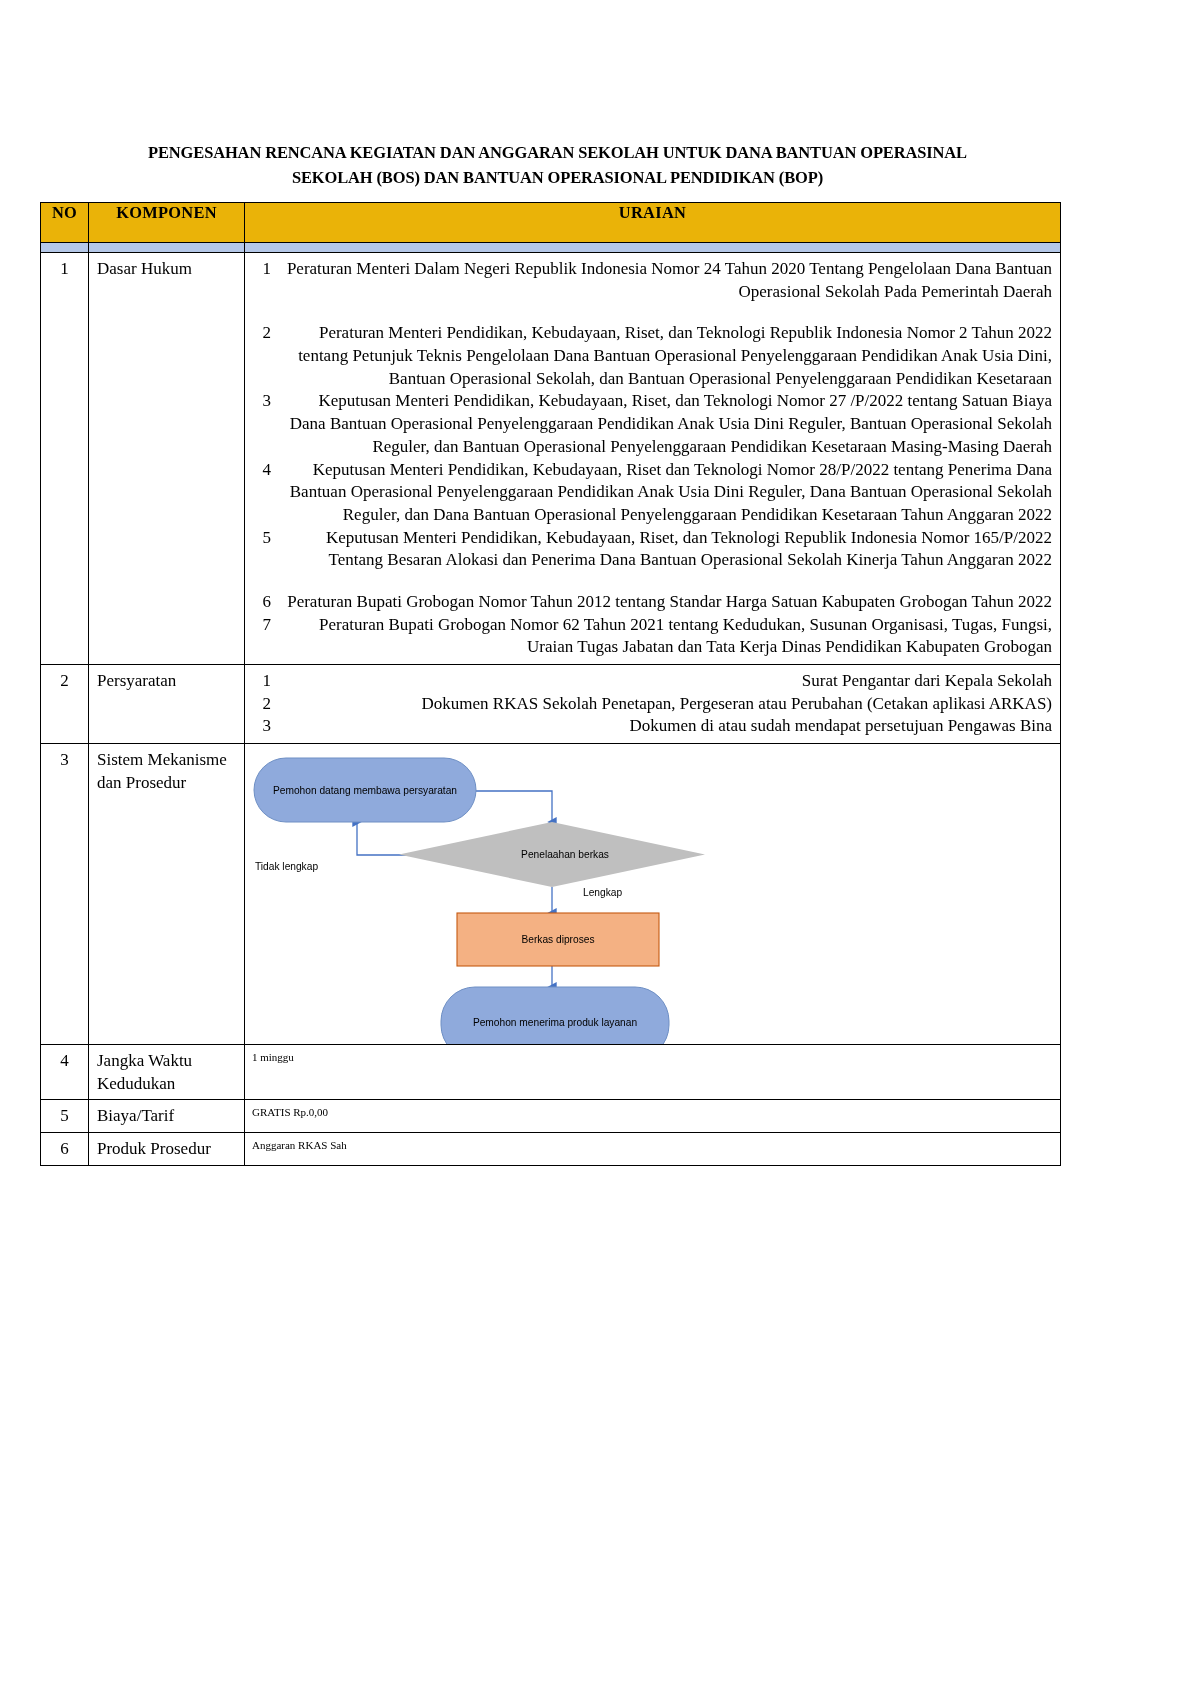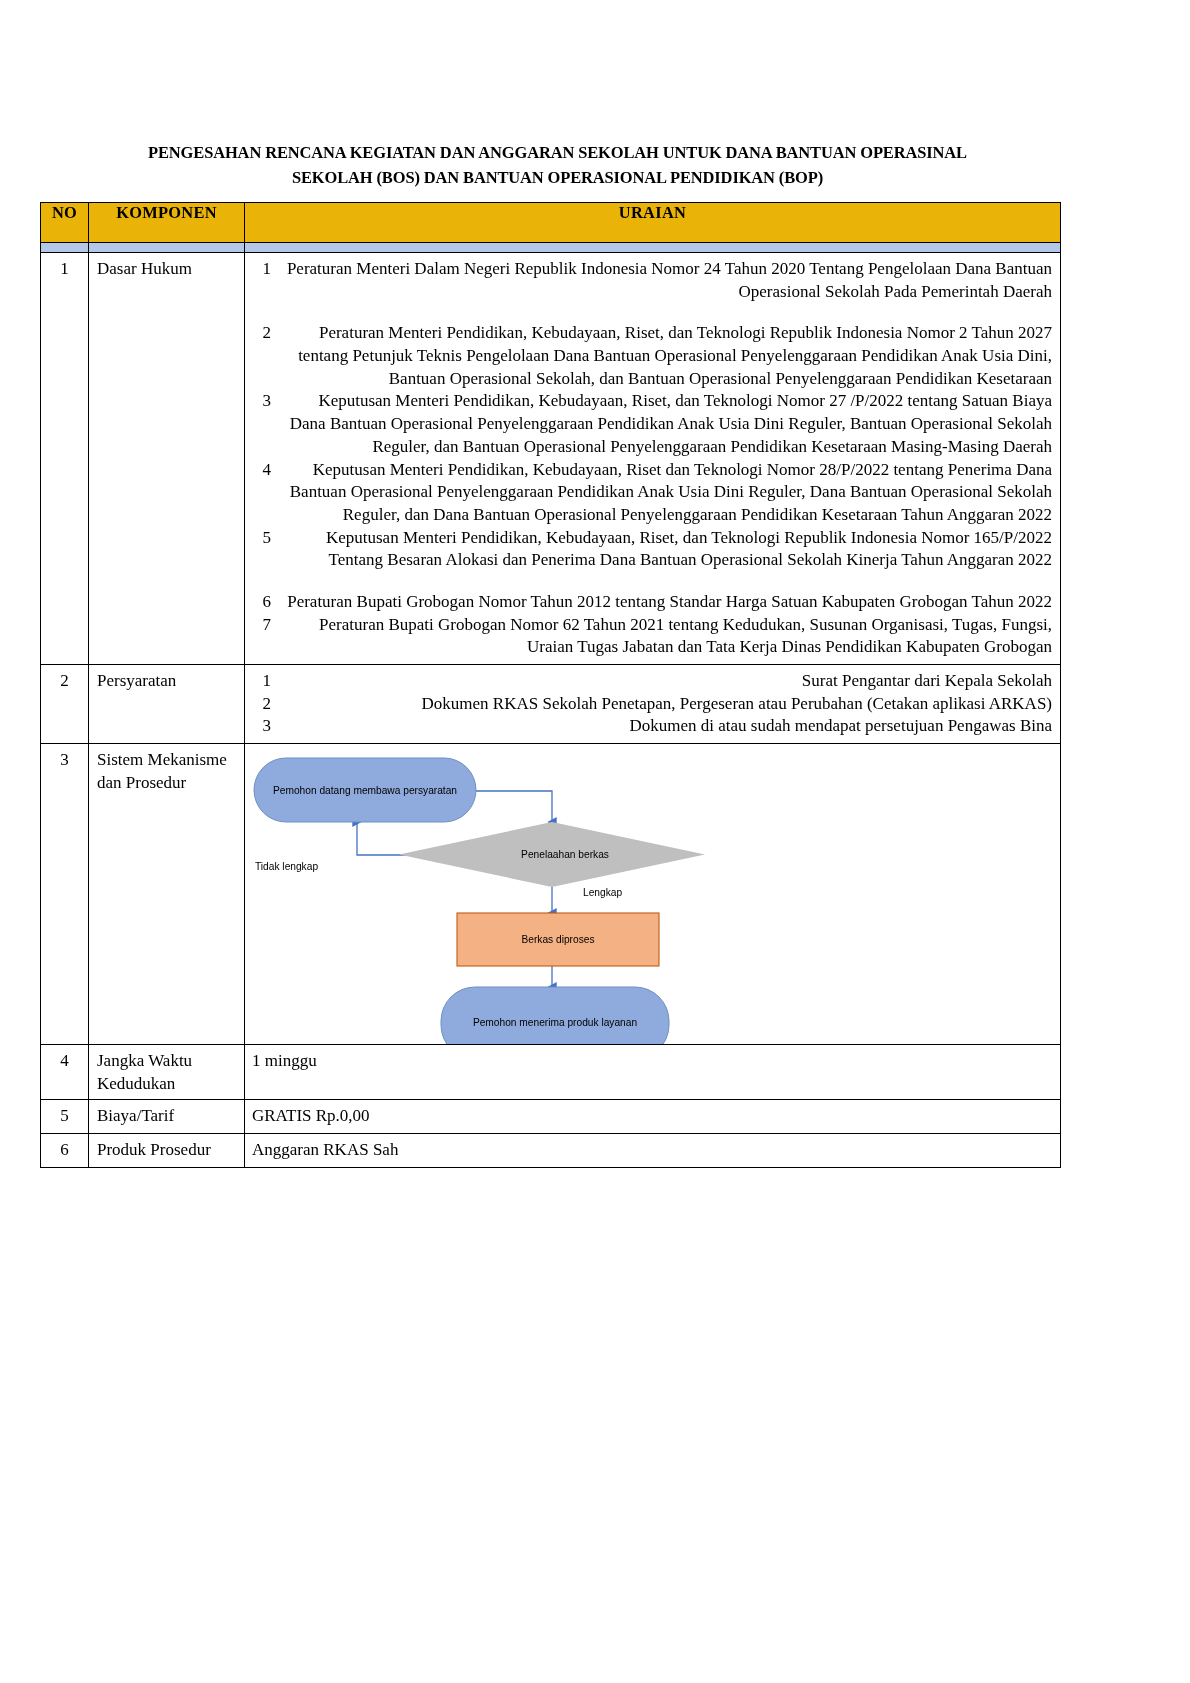--- a/index.html
+++ b/index.html
@@ -112,21 +112,21 @@
     vertical-align: top;
     font-size: 17px;
     line-height: 1.335;
     text-align: right;
     padding-bottom: 0;
   }
   .numrow.gap-after > .t { padding-bottom: 19px; }
   .numrow.gap-after > .n { padding-bottom: 19px; }
 
   .plain-val {
-    font-size: 17px;
+    font-size: 11px;
     line-height: 1.33;
   }
 
   
   .flow-cell { padding: 0 !important; }
   .flow-wrap {
     position: relative;
     width: 100%;
     height: 300px;
     overflow: hidden;
@@ -181,21 +181,21 @@
         <td class="no-cell">1</td>
         <td class="komp-cell">Dasar Hukum</td>
         <td class="urai-cell">
           <div class="numlist">
             <div class="numrow gap-after">
               <span class="n">1</span>
               <span class="t">Peraturan Menteri Dalam Negeri Republik Indonesia Nomor 24 Tahun 2020 Tentang Pengelolaan Dana Bantuan Operasional Sekolah Pada Pemerintah Daerah</span>
             </div>
             <div class="numrow">
               <span class="n">2</span>
-              <span class="t">Peraturan Menteri Pendidikan, Kebudayaan, Riset, dan Teknologi Republik Indonesia Nomor 2 Tahun 2027 tentang Petunjuk Teknis Pengelolaan Dana Bantuan Operasional Penyelenggaraan Pendidikan Anak Usia Dini, Bantuan Operasional Sekolah, dan Bantuan Operasional Penyelenggaraan Pendidikan Kesetaraan</span>
+              <span class="t">Peraturan Menteri Pendidikan, Kebudayaan, Riset, dan Teknologi Republik Indonesia Nomor 2 Tahun 2022 tentang Petunjuk Teknis Pengelolaan Dana Bantuan Operasional Penyelenggaraan Pendidikan Anak Usia Dini, Bantuan Operasional Sekolah, dan Bantuan Operasional Penyelenggaraan Pendidikan Kesetaraan</span>
             </div>
             <div class="numrow">
               <span class="n">3</span>
               <span class="t">Keputusan Menteri Pendidikan, Kebudayaan, Riset, dan Teknologi Nomor 27 /P/2022 tentang Satuan Biaya Dana Bantuan Operasional Penyelenggaraan Pendidikan Anak Usia Dini Reguler, Bantuan Operasional Sekolah Reguler, dan Bantuan Operasional Penyelenggaraan Pendidikan Kesetaraan Masing-Masing Daerah</span>
             </div>
             <div class="numrow">
               <span class="n">4</span>
               <span class="t">Keputusan Menteri Pendidikan, Kebudayaan, Riset dan Teknologi Nomor 28/P/2022 tentang Penerima Dana Bantuan Operasional Penyelenggaraan Pendidikan Anak Usia Dini Reguler, Dana Bantuan Operasional Sekolah Reguler, dan Dana Bantuan Operasional Penyelenggaraan Pendidikan Kesetaraan Tahun Anggaran 2022</span>
             </div>
             <div class="numrow gap-after">

